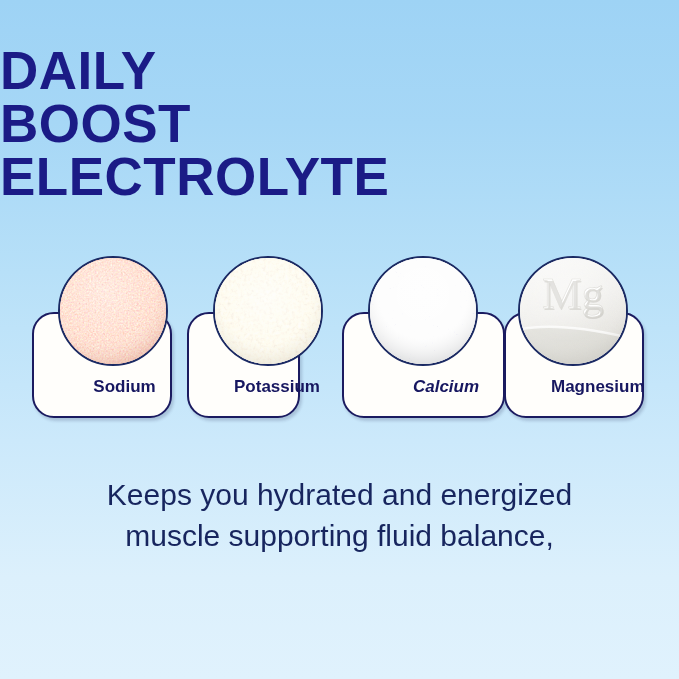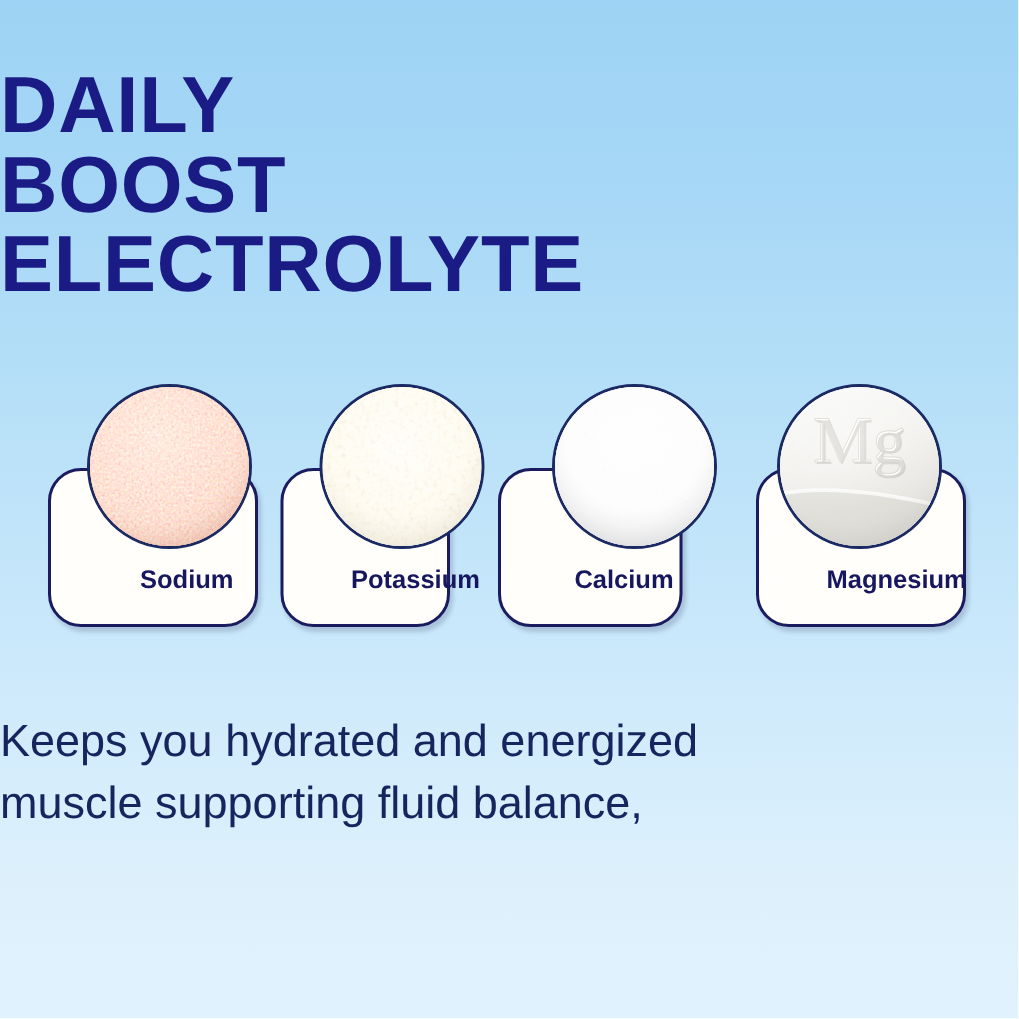--- a/index.html
+++ b/index.html
@@ -85,34 +85,35 @@
   }
   .card-circle svg {
     display: block;
     width: 100%;
     height: 100%;
   }
 
   
   .card-0 { left: 32px;  width: 140px; }
   .card-1 { left: 187px; width: 113px; }
-  .card-2 { left: 332px; width: 123px; }
+  .card-2 { left: 342px; width: 163px; font-style: italic; }
   .card-3 { left: 504px; width: 140px; }
 
   .circ-0 { left: 58px;  width: 110px; height: 110px; }
   .circ-1 { left: 213px; width: 110px; height: 110px; }
   .circ-2 { left: 368px; width: 110px; height: 110px; }
   .circ-3 { left: 518px; width: 110px; height: 110px; }
 
   
   .bodycopy {
     position: absolute;
     top: 474px;
     left: 0;
     width: 679px;
+    text-align: center;
     color: #17255e;
     font-size: 30px;
     line-height: 41px;
     font-weight: normal;
   }
   .bodycopy .bc-line {
     display: block;
     white-space: nowrap;
   }
 </style>

